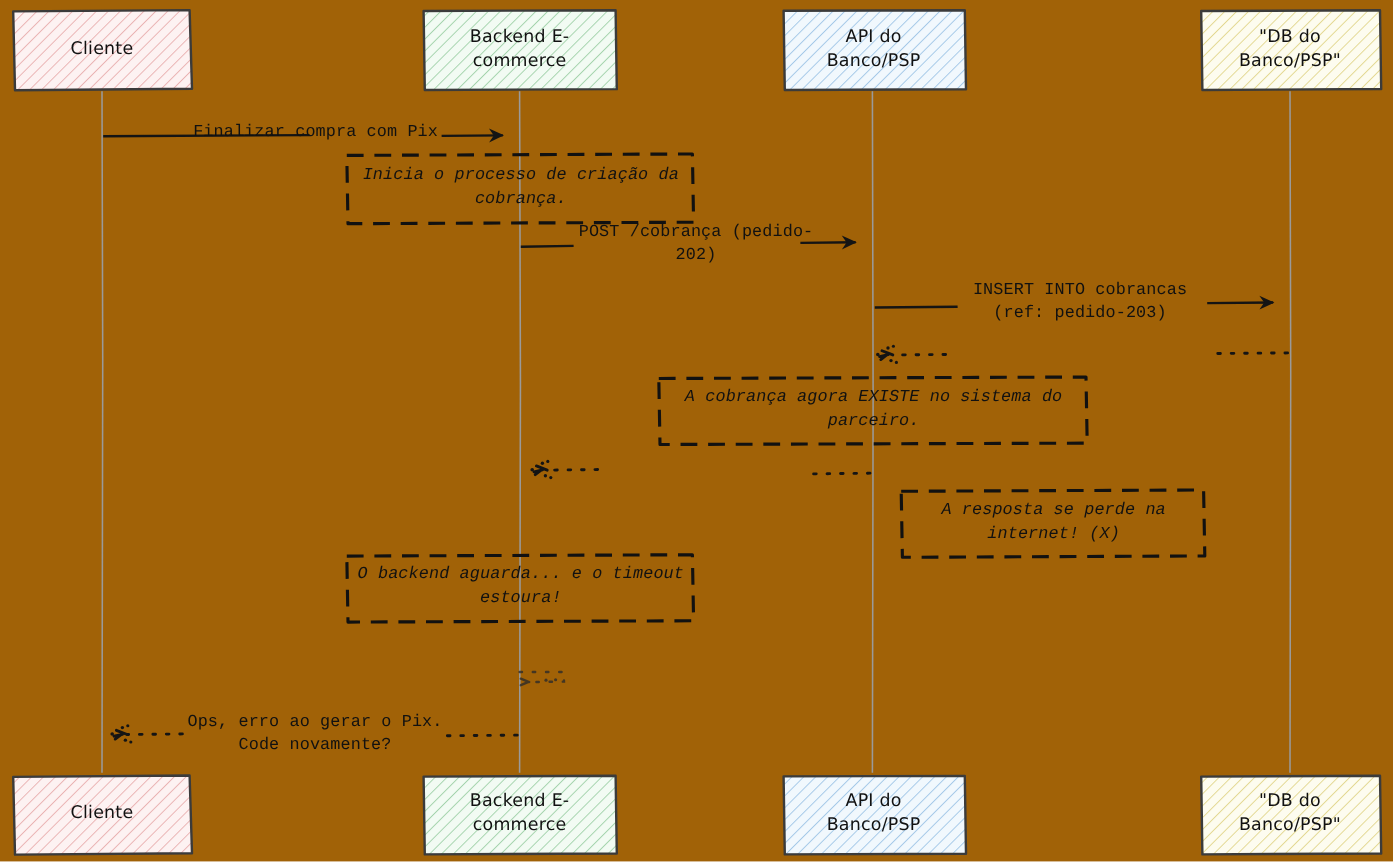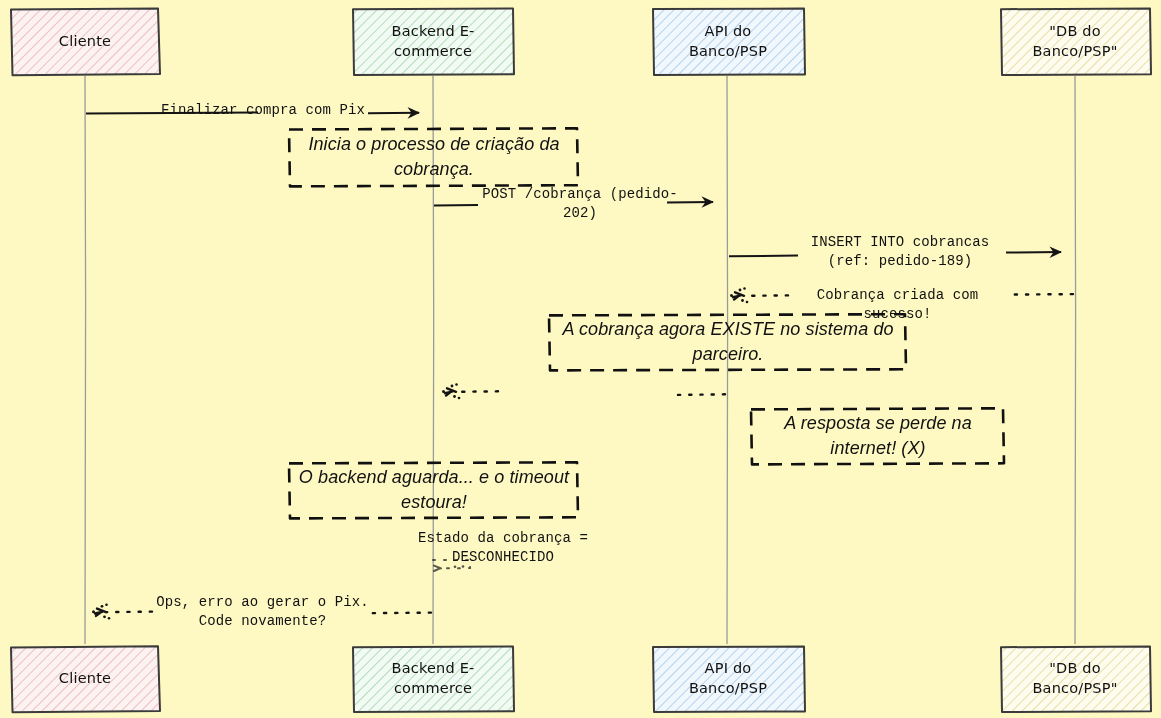--- a/index.html
+++ b/index.html
@@ -4,21 +4,21 @@
 <style>
   html, body {
     margin: 0;
     padding: 0;
     background: #ffffff;
   }
   #diagram {
     position: relative;
     width: 1161px;
     height: 718px;
-    background: #fef9c3;
+    background: #a16207;
     font-family: "DejaVu Sans", sans-serif;
     overflow: hidden;
   }
   #svg-layer {
     position: absolute;
     left: 0; top: 0;
     width: 1161px;
     height: 718px;
   }
   .actor-label {
@@ -42,26 +42,26 @@
     line-height: 1.35;
     letter-spacing: 0.1px;
     font-family: Liberation Mono, monospace;
   }
   .note-label {
     position: absolute;
     display: flex;
     align-items: center;
     justify-content: center;
     text-align: center;
-    font-size: 18px;
+    font-size: 14px;
     color: #111111;
     line-height: 1.4;
     font-style: italic;
     letter-spacing: 0.1px;
-    font-family: Liberation Sans, sans-serif;
+    font-family: Liberation Mono, monospace;
   }
 </style>
 </head>
 <body>
 
 <div id="diagram">
   <svg id="svg-layer" viewBox="0 0 1161 718" xmlns="http://www.w3.org/2000/svg">
     <defs>
       <pattern id="hatch-cliente" patternUnits="userSpaceOnUse" width="7" height="7" patternTransform="rotate(45)">
         <rect width="7" height="7" fill="#fdf2f2"></rect>
@@ -237,32 +237,25 @@
     <span>Finalizar compra com Pix</span>
   </div>
 
   <div class="msg-label" style="left:465px; top:185px; width:230px;">
     <span>POST /cobrança (pedido-</span><br>
     <span>202)</span>
   </div>
 
   <div class="msg-label" style="left:790px; top:233px; width:220px;">
     <span>INSERT INTO cobrancas</span><br>
-    <span>(ref: pedido-189)</span>
-  </div>
-
-  <div class="msg-label" style="left:785px; top:286px; width:225px;">
-    <span>Cobrança criada com sucesso!</span>
-  </div>
-
-
-  <div class="msg-label" style="left:398px; top:529px; width:210px;">
-    <span>Estado da cobrança =</span><br>
-    <span>DESCONHECIDO</span>
-  </div>
+    <span>(ref: pedido-203)</span>
+  </div>
+
+
+
 
   <div class="msg-label" style="left:155px; top:593px; width:215px;">
     <span>Ops, erro ao gerar o Pix.</span><br>
     <span>Code novamente?</span>
   </div>
 
   <div class="note-label" style="left:296px; top:129px; width:276px; height:56px;">
     <span>Inicia o processo de criação da cobrança.</span>
   </div>
   <div class="note-label" style="left:558px; top:315px; width:340px; height:54px;">

